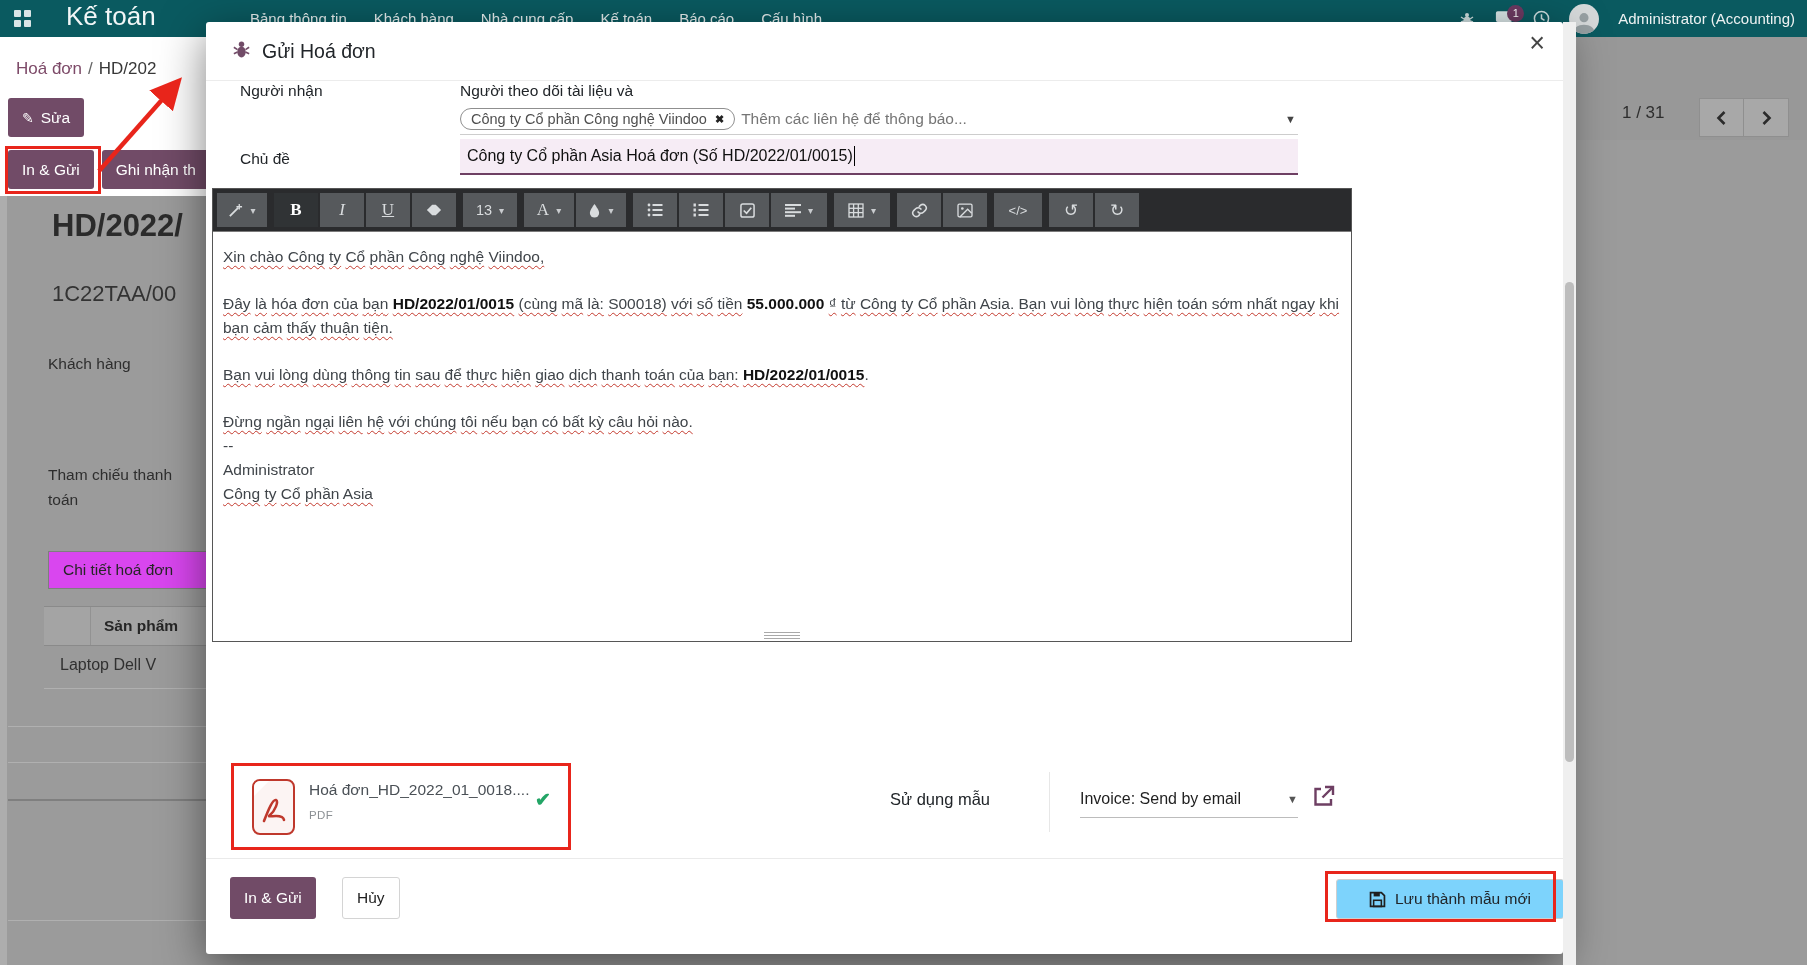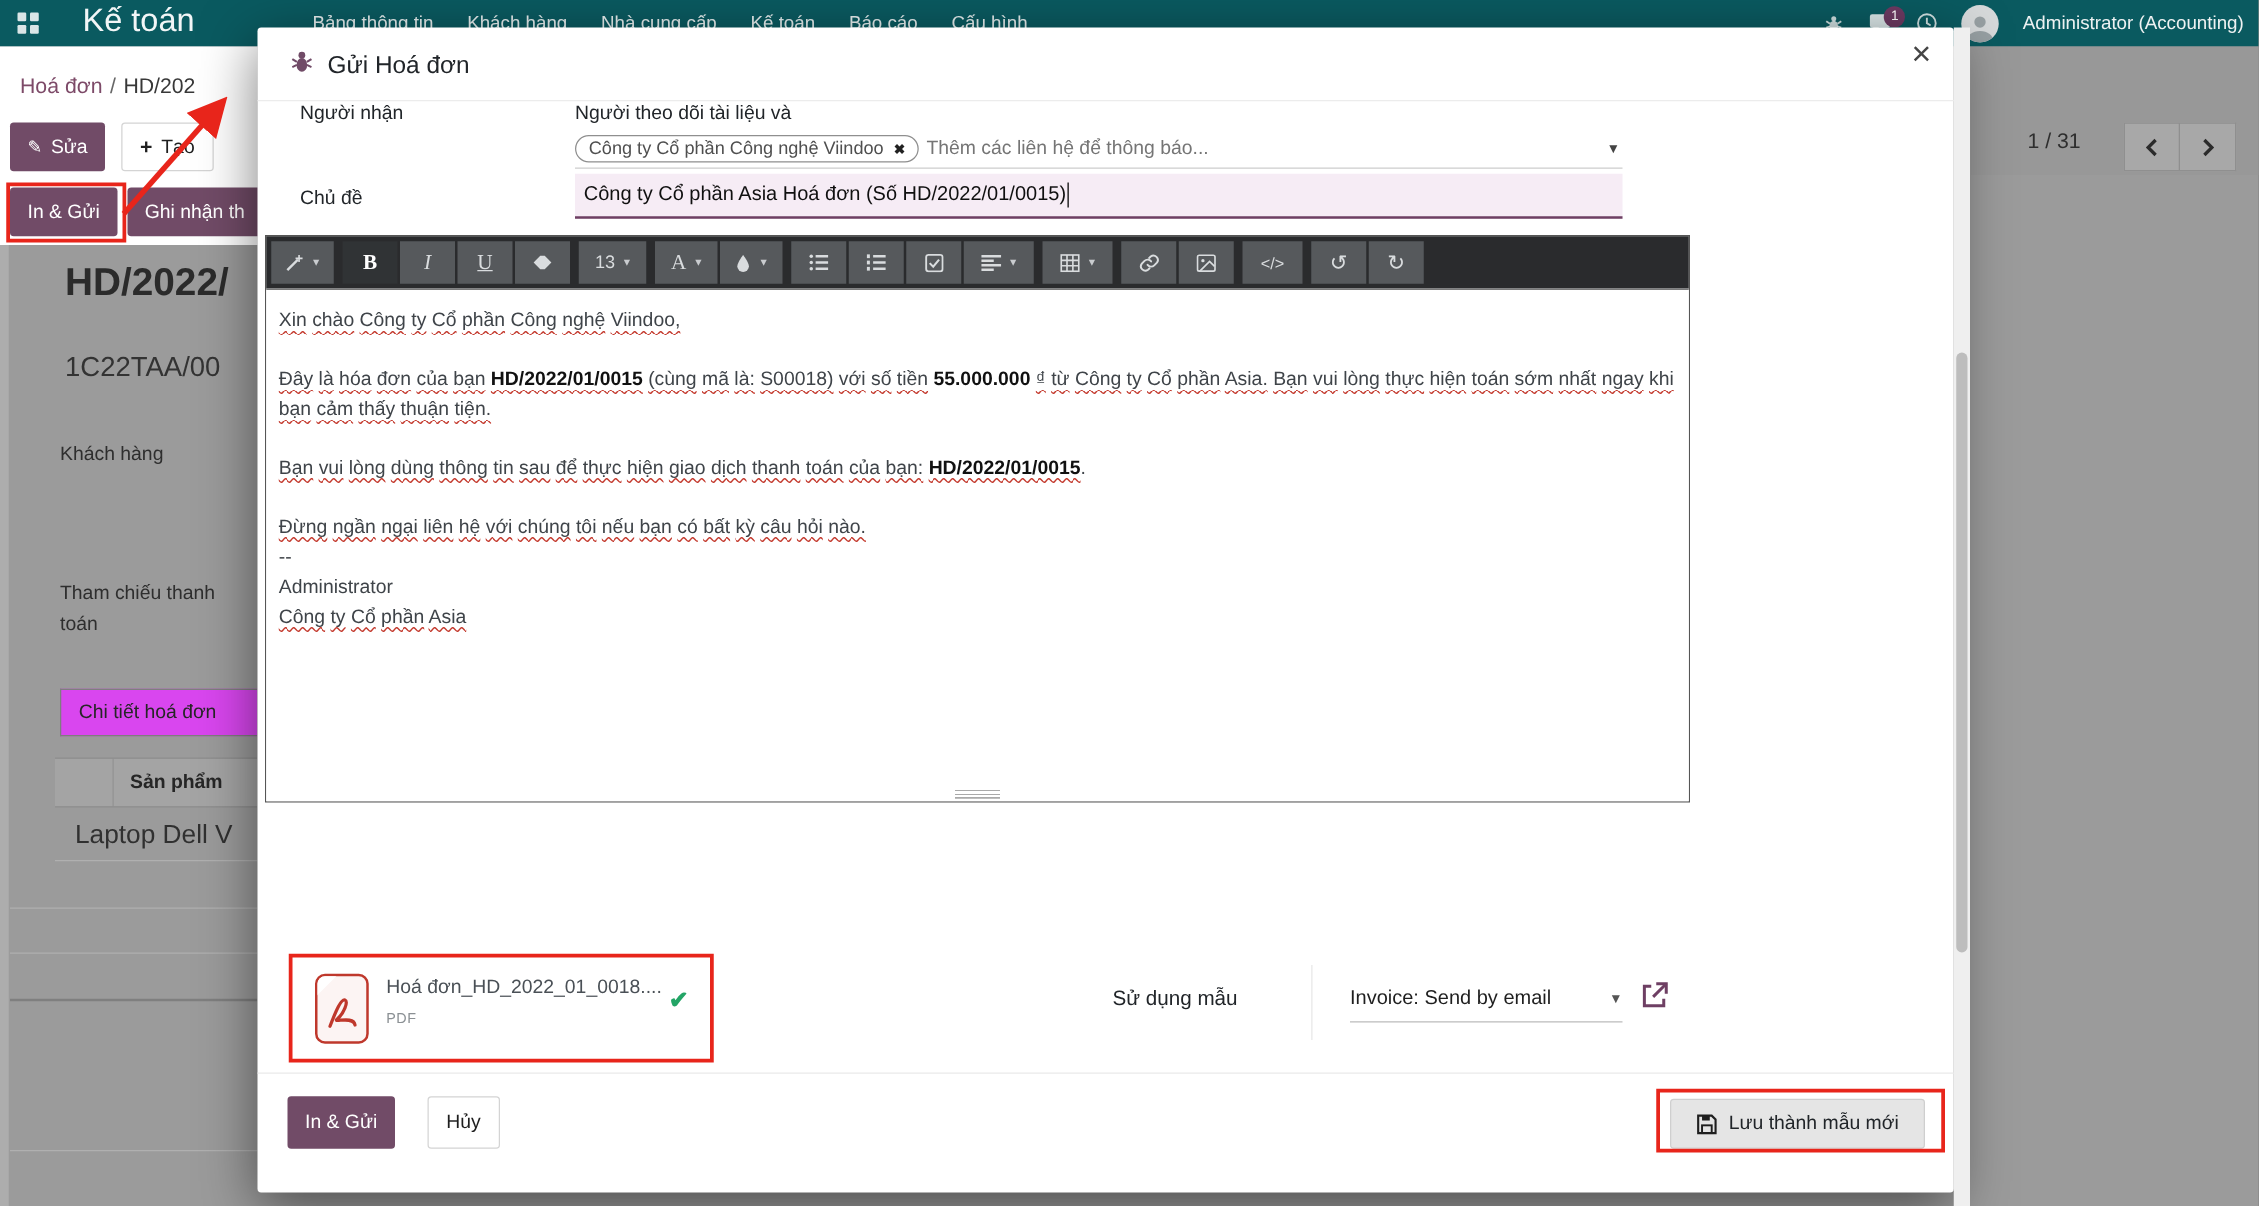--- a/index.html
+++ b/index.html
@@ -20,36 +20,36 @@
 
   
   .cp-left{position:absolute;left:0;top:37px;width:206px;height:159px;background:#fff;z-index:1;overflow:visible;}
   .crumb{position:absolute;left:16px;top:22px;font-size:17px;white-space:nowrap;width:200px;overflow:hidden;}
   .crumb .lnk{color:#7d4a68;cursor:pointer;}
   .crumb .sep{color:#666;margin:0 6px;}
   .crumb .cur{color:#383838;}
   .btn{display:inline-flex;align-items:center;justify-content:center;height:39px;font-size:15.5px;border-radius:3px;padding:0 14px;white-space:nowrap;cursor:pointer;gap:7px;}
   .btn-purple{background:#714b67;color:#fff;}
   .btn-white{background:#fff;border:1px solid #d4d4d4;color:#1f1f1f;}
-  .row1{position:absolute;left:8px;top:61px;display:flex;gap:13px;}
+  .row1{position:absolute;left:8px;top:61px;display:flex;gap:13px;flex-direction:column;}
   .row2{position:absolute;left:8px;top:113px;display:flex;gap:8px;}
   .pencil::before{content:"✎";font-size:14px;}
   .plus::before{content:"+";font-weight:700;font-size:17px;}
 
   
   .sheet-left{position:absolute;left:0;top:196px;width:206px;height:769px;background:#9b9b9b;z-index:1;overflow:hidden;}
   .gutter{position:absolute;left:0;top:0;width:7px;height:100%;background:#adadad;}
   .sl-title{position:absolute;left:52px;top:12px;font-size:31px;font-weight:700;color:#2b2b2b;white-space:nowrap;}
   .sl-sub{position:absolute;left:52px;top:85px;font-size:22px;color:#333;white-space:nowrap;}
   .sl-lbl{position:absolute;left:48px;font-size:15.5px;color:#2e2e2e;}
   .sl-tab{position:absolute;left:48px;top:355px;width:158px;height:38px;border:1px solid #7e7e7e;border-right:none;background:#d946ef;color:#262626;font-size:15.5px;display:flex;align-items:center;padding-left:14px;cursor:pointer;}
   .sl-head{position:absolute;left:44px;top:410px;width:162px;height:40px;background:#a4a4a4;border-top:1px solid #8a8a8a;border-bottom:1px solid #8a8a8a;}
   .sl-head .v{position:absolute;left:46px;top:0;height:100%;border-left:1px solid #929292;}
   .sl-head .t{position:absolute;left:60px;top:10px;font-size:15.5px;font-weight:700;color:#262626;white-space:nowrap;}
-  .sl-cell{position:absolute;left:60px;top:460px;font-size:21px;color:#303030;white-space:nowrap;}
+  .sl-cell{position:absolute;left:60px;top:460px;font-size:16px;color:#303030;white-space:nowrap;}
   .hline{position:absolute;height:0;border-top:1px solid #b0b0b0;}
 
   
   .cp-right{position:absolute;left:1577px;top:37px;width:230px;height:103px;background:#989898;z-index:1;}
   .pager-val{position:absolute;left:45px;top:66px;font-size:17px;color:#2e2e2e;}
   .pager-btns{position:absolute;left:122px;top:61px;display:flex;}
   .pg{width:45px;height:39px;background:#a8a8a8;border:1px solid #8f8f8f;display:flex;align-items:center;justify-content:center;cursor:pointer;}
   .pg + .pg{border-left:none;}
   .statusband{position:absolute;left:1577px;top:140px;width:230px;height:37px;background:#8e8e8e;z-index:1;display:flex;align-items:center;}
   .st-draft{margin-left:24px;font-size:15.5px;color:#6e6e6e;cursor:pointer;}
@@ -112,21 +112,21 @@
   .tpl-label{position:absolute;left:684px;top:768px;font-size:16.5px;color:#212529;}
   .tpl-vline{position:absolute;left:843px;top:750px;height:60px;border-left:1px solid #e7e7e7;}
   .tpl-dd{position:absolute;left:874px;top:758px;width:218px;height:38px;border-bottom:1px solid #bcbcbc;display:flex;align-items:center;cursor:pointer;}
   .tpl-dd .val{font-size:16px;color:#1f1f1f;white-space:nowrap;}
   .tpl-dd .c{margin-left:auto;color:#555;font-size:11px;}
   .tpl-ext{position:absolute;left:1106px;top:762px;width:26px;height:26px;cursor:pointer;}
 
   .m-footline{position:absolute;left:0;right:0;top:836px;border-top:1px solid #eaeaea;}
   .f-send{position:absolute;left:24px;top:855px;height:42px;}
   .f-cancel{position:absolute;left:136px;top:855px;height:42px;}
-  .f-save{position:absolute;left:1130px;top:857px;height:40px;background:#e5e5e5;border:1px solid #cfcfcf;border-radius:3px;color:#212529;display:inline-flex;align-items:center;gap:9px;padding:0 20px;font-size:15.5px;cursor:pointer;white-space:nowrap;}
+  .f-save{position:absolute;left:1130px;top:857px;height:40px;background:#7dd3fc;border:1px solid #cfcfcf;border-radius:3px;color:#212529;display:inline-flex;align-items:center;gap:9px;padding:0 32px;font-size:15.5px;cursor:pointer;white-space:nowrap;}
 
   
   .anno{position:absolute;inset:0;z-index:60;pointer-events:none;}
   .abox{position:absolute;border:3px solid #e8251b;}
   .box1{left:5px;top:146px;width:96px;height:48px;}
   .box2{left:231px;top:763px;width:340px;height:87px;}
   .box3{left:1325px;top:871px;width:231px;height:51px;}
   svg.arrow{position:absolute;left:0;top:0;}
 </style>
 </head>

